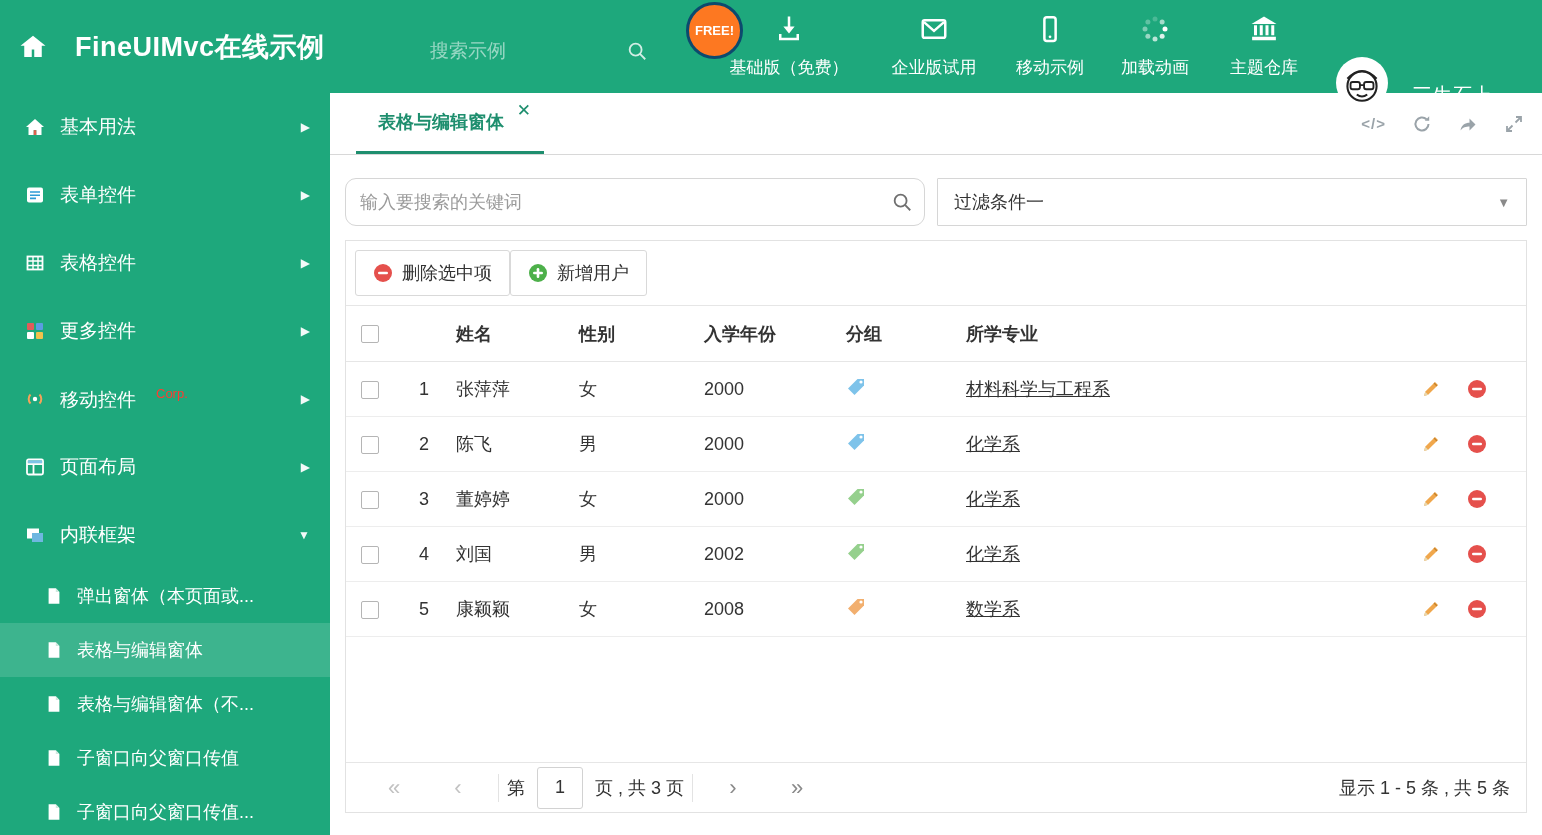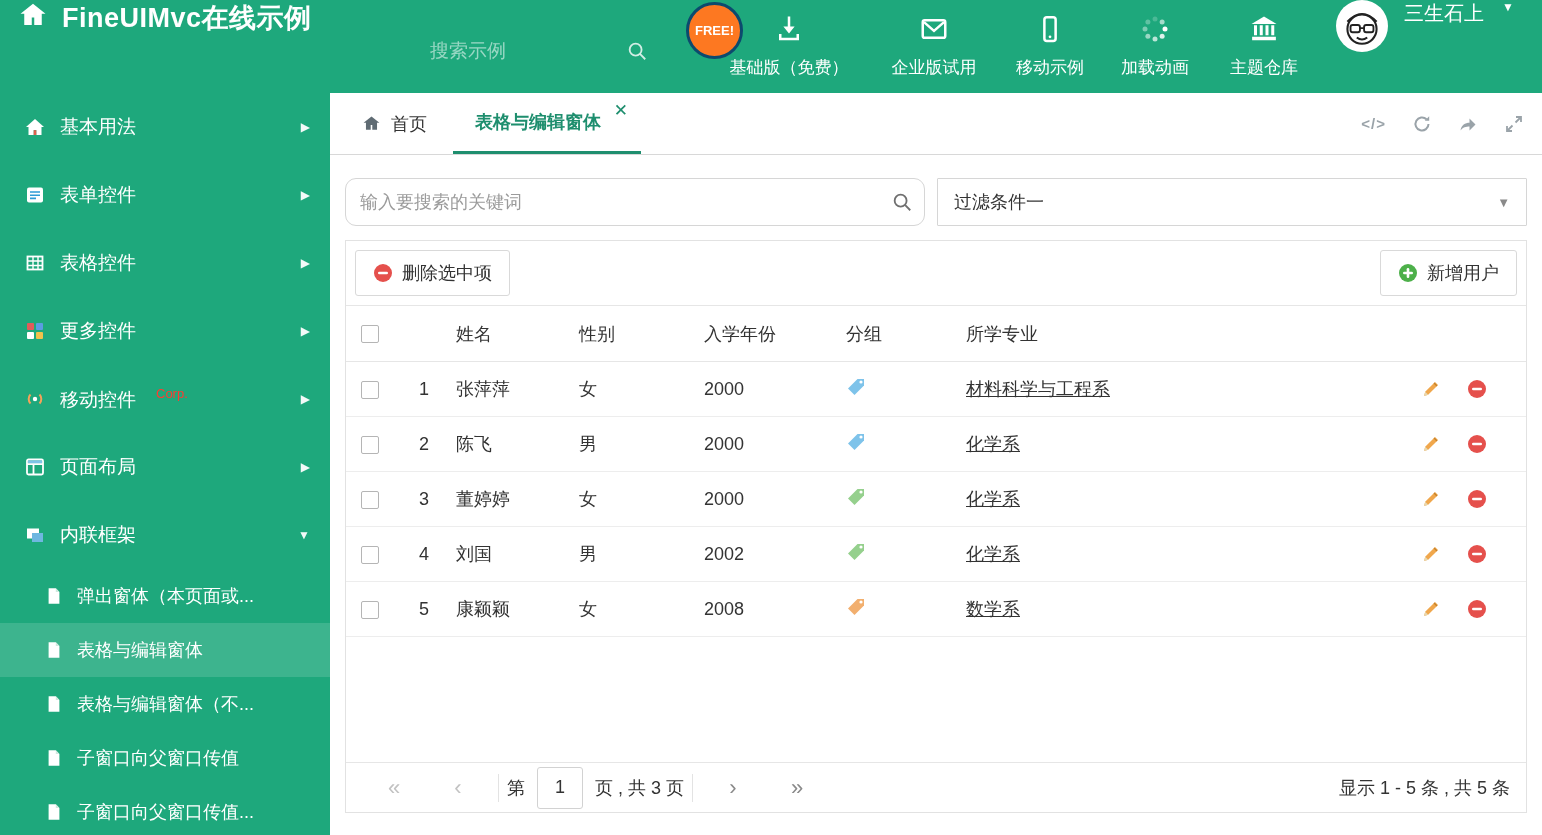--- a/index.html
+++ b/index.html
@@ -6,34 +6,34 @@
   --green:#1EA87C;
   --tab:#1E8E6E;
 }
 *{margin:0;padding:0;box-sizing:border-box}
 html,body{width:1542px;height:835px}
 body{font-family:"Liberation Sans","DejaVu Sans",sans-serif;background:#fff;overflow:hidden}
 .app{position:relative;width:1542px;height:835px}
 
 
 .topbar{position:absolute;top:0;left:0;width:1542px;height:93px;background:var(--green);color:#fff;z-index:2}
-.brand{position:absolute;left:18px;top:0;height:93px;display:flex;align-items:flex-start;gap:14px}
+.brand{position:absolute;left:18px;top:0;height:93px;display:flex;align-items:center;gap:27px}
 .brand h1{font-size:27px;font-weight:bold;letter-spacing:.5px;white-space:nowrap}
 .top-search{position:absolute;left:430px;top:40px;width:218px;display:flex;align-items:center;justify-content:space-between}
 .top-search input{background:transparent;border:none;outline:none;color:#fff;font-size:19px;width:170px}
 .top-search input::placeholder{color:rgba(255,255,255,.55)}
 .free-badge{position:absolute;left:686px;top:2px;width:57px;height:57px;border-radius:50%;background:#FD7821;border:3px solid #0c4a6e;display:flex;align-items:center;justify-content:center;font-size:13px;font-weight:bold;color:#fff;z-index:6}
 .top-nav-item{position:absolute;top:11px;height:74px;display:flex;flex-direction:column;align-items:center;justify-content:space-between;padding:3px 0 6px;cursor:pointer}
 .top-nav-item .lbl{font-size:17px;white-space:nowrap}
 .tn0{left:714px;width:150px}
 .tn1{left:878px;width:112px}
 .tn2{left:999px;width:102px}
 .tn3{left:1104px;width:102px}
 .tn4{left:1208px;width:112px}
-.user{position:absolute;left:1336px;top:0;height:109px;display:flex;align-items:flex-start;gap:16px;cursor:pointer}
+.user{position:absolute;left:1336px;top:0;height:109px;display:flex;align-items:flex-end;gap:24px;cursor:pointer}
 .avatar{width:52px;height:52px;border-radius:50%;background:#fff;overflow:hidden;flex:none;display:flex;align-items:center;justify-content:center}
 .user .name{font-size:20px;white-space:nowrap}
 .caret{font-size:12px;margin-left:2px}
 
 
 .sidebar{position:absolute;top:93px;bottom:0;left:0;width:330px;background:var(--green);color:#fff;overflow:hidden}
 .nav-item{height:68px;display:flex;align-items:center;padding:0 20px 0 22px;cursor:pointer}
 .nav-ico{width:26px;display:flex;justify-content:center;align-items:center;flex:none}
 .nav-label{margin-left:12px;font-size:19px;flex:1;white-space:nowrap}
 .badge-corp{color:#ff3b30;font-size:13px;margin-left:20px;vertical-align:8px}
@@ -54,25 +54,25 @@
 
 .filter-row{display:flex;gap:12px;padding:23px 15px 0}
 .search-wrap{position:relative;width:580px;flex:none}
 .search-wrap input{width:100%;height:48px;border:1px solid #d6d6d6;border-radius:11px;padding:0 46px 0 14px;font-size:18px;color:#333;outline:none}
 .search-wrap input::placeholder{color:#9b9b9b}
 .search-btn{position:absolute;right:12px;top:13px;cursor:pointer;display:flex}
 .dropdown{flex:1;height:48px;border:1px solid #d6d6d6;border-radius:1px;display:flex;align-items:center;padding:0 16px;font-size:18px;color:#333;cursor:pointer;background:#fff}
 .dropdown .caret2{margin-left:auto;color:#8a8a8a;font-size:13px}
 
 .panel{margin:14px 15px 0;border:1px solid #e2e2e2;height:573px;display:flex;flex-direction:column;background:#fff}
-.toolbar{display:flex;justify-content:space-between;padding:9px}
+.toolbar{display:flex;justify-content:flex-start;padding:9px}
 .btn{height:46px;border:1px solid #d9d9d9;border-radius:3px;background:#fff;display:inline-flex;align-items:center;gap:9px;padding:0 17px;font-size:18px;color:#333;cursor:pointer}
 
 table{width:100%;border-collapse:collapse;table-layout:fixed}
-thead th{height:56px;border-top:1px solid #e6e6e6;border-bottom:1px solid #e6e6e6;font-weight:normal;font-size:18px;color:#333;text-align:left;padding-left:15px}
+thead th{height:56px;border-top:1px solid #e6e6e6;border-bottom:1px solid #e6e6e6;font-weight:bold;font-size:18px;color:#333;text-align:left;padding-left:15px}
 tbody td{height:55px;border-bottom:1px solid #ededed;font-size:18px;color:#333;padding-left:15px}
 th.cb,td.cb{padding-left:15px}
 th.num,td.num{text-align:right;padding:0 12px 0 0}
 .checkbox{width:18px;height:18px;border:1px solid #b5b5b5;border-radius:2px;background:#fff;display:inline-block;vertical-align:middle;cursor:pointer}
 a.major{color:#333;text-decoration:underline;cursor:pointer}
 td.ops{padding-left:12px}
 .ops-wrap{display:flex;gap:26px;align-items:center}
 .op-ico{display:flex;cursor:pointer}
 .tagwrap{display:inline-flex;cursor:pointer}
 
@@ -302,28 +302,20 @@
             <path d="M12 1.5v4h4z" fill="#CFE9DE"></path>
           </svg>
       </span>
       <span class="sub-label">子窗口向父窗口传值...</span>
     </div>
   </aside>
 
   <main class="main">
 
     <div class="tabbar">
-      <div class="tab">
-        <span style="display:flex">
-          <svg width="19" height="19" viewBox="0 0 24 24">
-              <path d="M12 3 2 11h3v9h6v-6h2v6h6v-9h3z" fill="#5F6B73"></path>
-            </svg>
-        </span>
-        <span>首页</span>
-      </div>
       <div class="tab active">
         <span>表格与编辑窗体</span>
         <span class="tab-close">✕</span>
       </div>
       <div class="tab-tools">
         <span class="tool code">&lt;/&gt;</span>
         <span class="tool">
           <svg width="20" height="20" viewBox="0 0 20 20">
               <path d="M16.5 10a6.5 6.5 0 1 1-2-4.7" fill="none" stroke="#9aa3a9" stroke-width="2"></path>
               <path d="M17.2 2.3v4.4h-4.4z" fill="#9aa3a9"></path>

